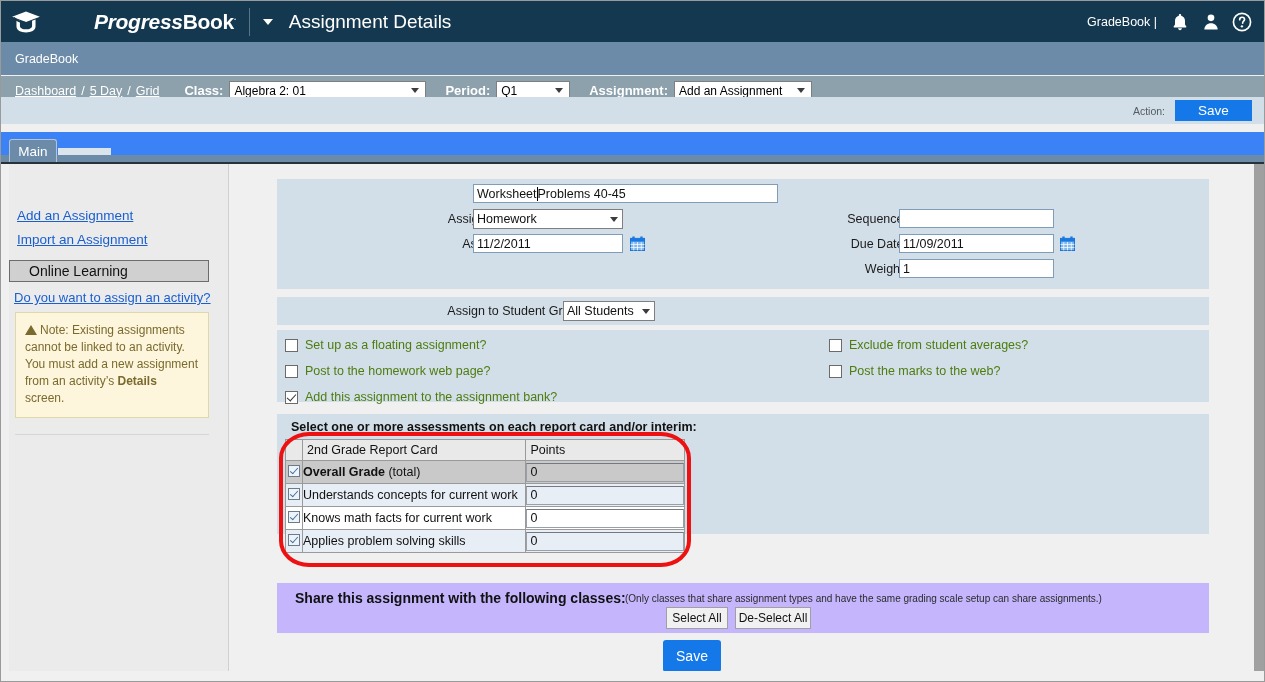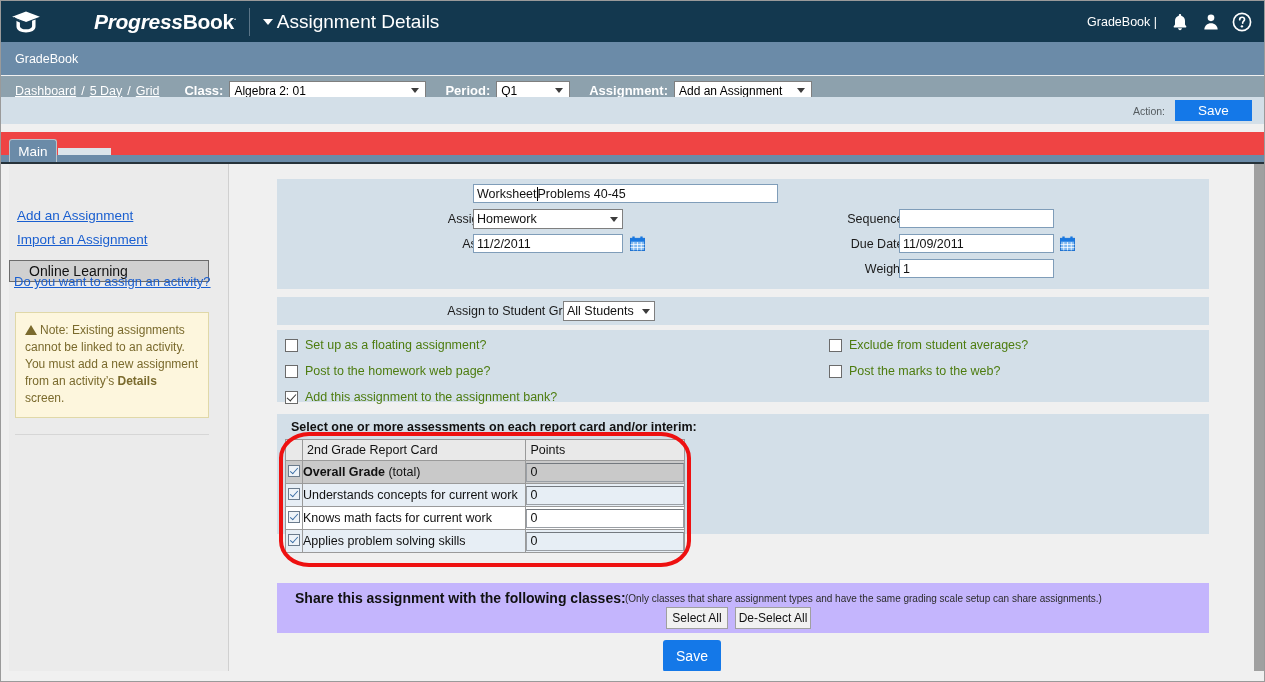--- a/index.html
+++ b/index.html
@@ -27,21 +27,21 @@
   .logo-wrap { display: flex; align-items: center; padding-left: 10px; gap: 48px; }
   .logo-mark { width: 30px; height: 26px; margin-right: 5px; flex: none; }
   .logo-text {
     color: #ffffff; font-size: 21px; font-style: italic; font-weight: bold;
     letter-spacing: -0.3px; white-space: nowrap;
   }
   .logo-text .reg { font-style: italic; font-weight: normal; font-size: 11px; vertical-align: top;}
   .logo-sep {
     width: 1px; height: 28px; background: #5b7588; margin: 0 13px 0 12px;
   }
-  .page-title-wrap { display: flex; align-items: center; }
+  .page-title-wrap { display: flex; align-items: center; gap: 12px; }
   .title-caret {
     width: 0; height: 0; border-left: 5px solid transparent;
     border-right: 5px solid transparent; border-top: 6px solid #ffffff;
     margin-right: 4px;
   }
   .page-title { color: #ffffff; font-size: 19px; white-space: nowrap; }
   .topbar-right {
     margin-left: auto; display: flex; align-items: center;
     padding-right: 12px; gap: 11px;
   }
@@ -94,21 +94,21 @@
   .action-label { color: #555c60; font-size: 10.5px; margin-right: 10px; }
   .btn-save-top {
     background: #1478e8; color: #fff; font-size: 13.5px;
     width: 77px; height: 21px; display: flex; align-items: center;
     justify-content: center; border: none; cursor: pointer;
   }
 
   
   .tab-strip {
     position: absolute; left: 0; top: 131px; width: 1263px; height: 30px;
-    background: #ef4444;
+    background: #3b82f6;
   }
   .tab-strip .underline {
     position: absolute; left: 0; bottom: 0; width: 100%; height: 7px;
     background: #6b8ba8;
   }
   .tab-main {
     position: absolute; left: 8px; top: 7px; width: 48px; height: 23px;
     background: #6b8ba8; border: 1px solid #b8c4cc; border-bottom: none;
     border-top-left-radius: 3px; border-top-right-radius: 3px;
     display: flex; align-items: center; justify-content: center;
@@ -139,21 +139,21 @@
     margin-left: 4px; cursor: pointer;
   }
   #side-link-add { position: absolute; left: 4px; top: 44px; }
   #side-link-import { position: absolute; left: 4px; top: 68px; }
   .online-learning-hdr {
     position: absolute; left: 0px; top: 96px; width: 200px; height: 22px;
     background: #d0d0d0; border: 1px solid #6c6c6c;
     display: flex; align-items: center; padding-left: 19px;
     font-size: 14px; color: #111;
   }
-  #side-link-activity { position: absolute; left: 1px; top: 110px; font-size: 13px;}
+  #side-link-activity { position: absolute; left: 1px; top: 126px; font-size: 13px;}
   .note-box {
     position: absolute; left: 6px; top: 148px; width: 194px;
     background: #fdf6dd; border: 1px solid #e0d8a8;
     padding: 9px 9px 10px 9px;
     color: #7a6a2d; font-size: 12px; line-height: 17px;
   }
   .warn-tri {
     display: inline-block; width: 0; height: 0; vertical-align: -1px;
     border-left: 6px solid transparent; border-right: 6px solid transparent;
     border-bottom: 10px solid #7a6a2d; margin-right: 3px;

